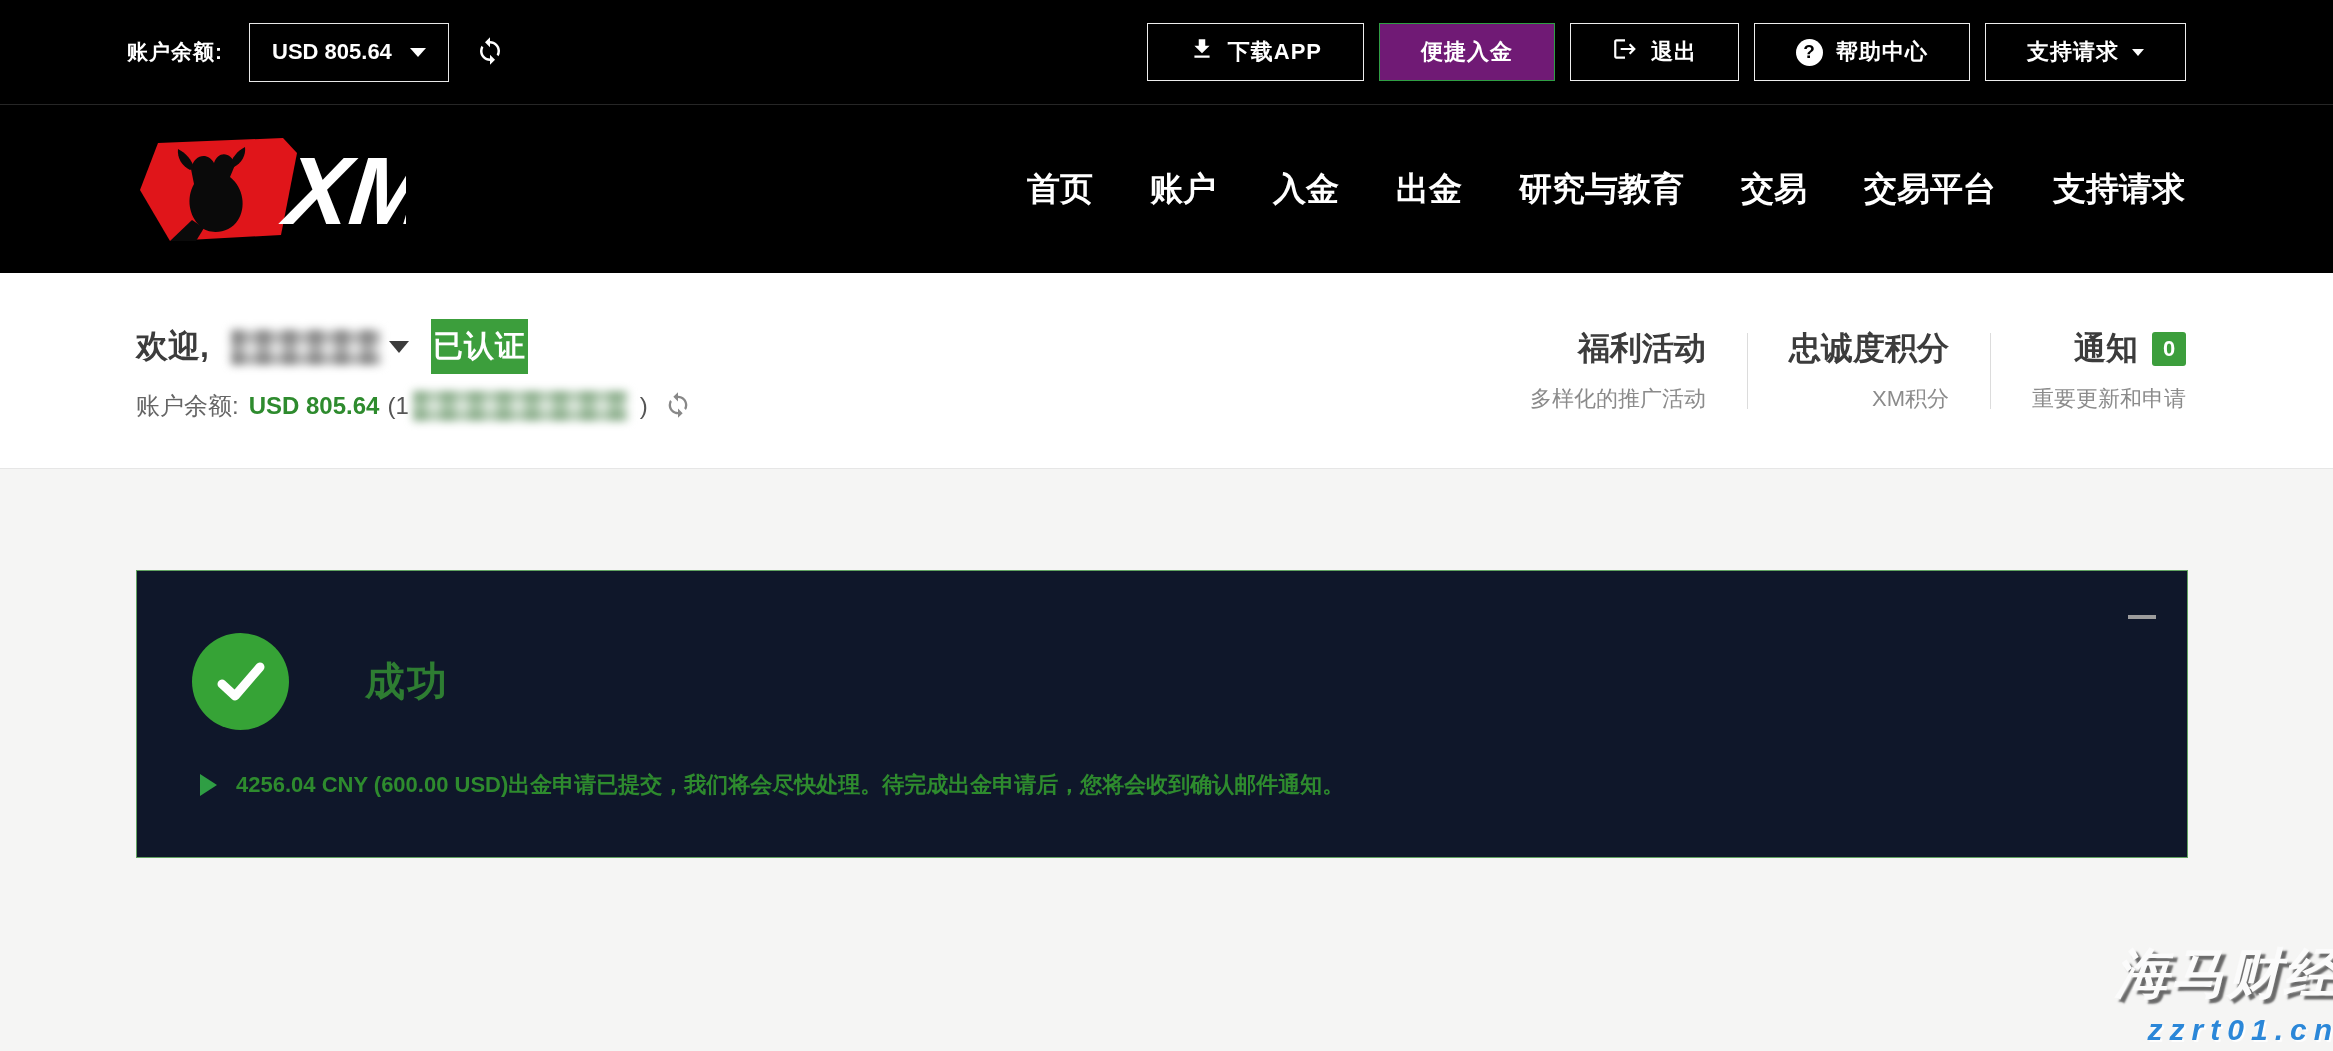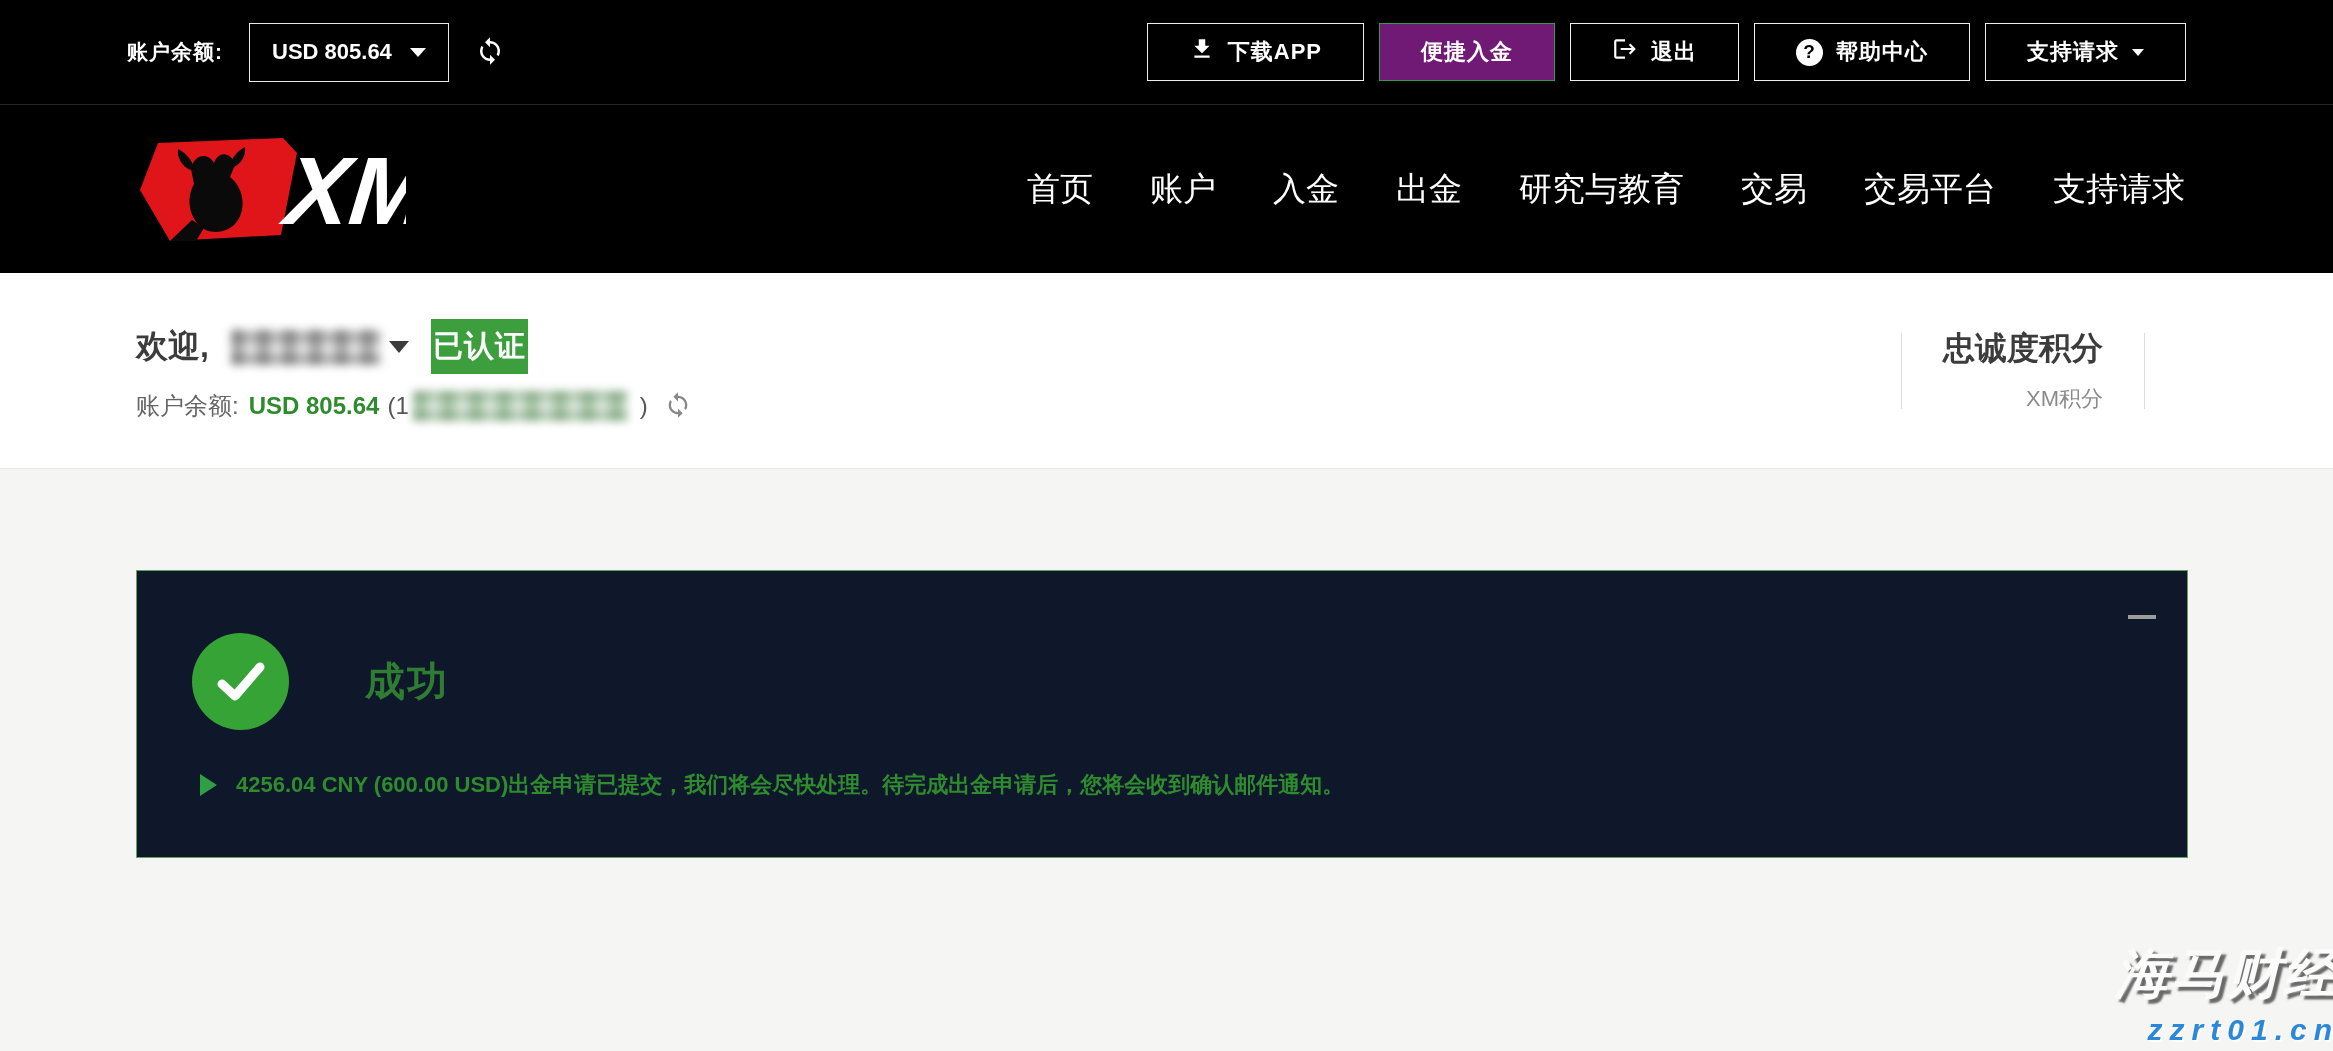--- a/index.html
+++ b/index.html
@@ -44,21 +44,21 @@
   }
 
   
   .header {
     height:168px; background:#000;
     display:flex; align-items:center; justify-content:space-between;
     padding:0 148px 0 134px;
   }
   .logo { display:flex; align-items:center; cursor:pointer; }
   .nav { display:flex; align-items:center; gap:57px; }
-  .nav-item { color:#fff; font-size:33px; font-weight:400; cursor:pointer; white-space:nowrap; }
+  .nav-item { color:#fff; font-size:33px; font-weight:700; cursor:pointer; white-space:nowrap; }
 
   
   .welcome {
     height:196px; background:#fff; border-bottom:1px solid #e6e6e6;
     display:flex; align-items:center; justify-content:space-between;
     padding:0 147px 0 136px;
   }
   .welcome-left { display:flex; flex-direction:column; gap:16px; }
   .w-row1 { display:flex; align-items:center; }
   .w-greeting { font-size:32px; font-weight:700; color:#3c3c3c; }
@@ -222,26 +222,37 @@
         <span>
           <svg viewBox="0 0 24 24" width="28" height="28" fill="#888">
               <path d="M12 4V1L8 5l4 4V6c3.31 0 6 2.69 6 6 0 1.01-.25 1.97-.7 2.8l1.46 1.46A7.93 7.93 0 0 0 20 12c0-4.42-3.58-8-8-8zm0 14c-3.31 0-6-2.69-6-6 0-1.01.25-1.97.7-2.8L5.24 7.74A7.93 7.93 0 0 0 4 12c0 4.42 3.58 8 8 8v3l4-4-4-4v3z"></path>
             </svg>
         </span>
       </button>
     </div>
   </div>
 
   <div class="welcome-right">
+    <div class="w-card">
+      <div class="w-card-title">福利活动</div>
+      <div class="w-card-sub">多样化的推广活动</div>
+    </div>
     <div class="v-div"></div>
     <div class="w-card">
       <div class="w-card-title">忠诚度积分</div>
       <div class="w-card-sub">XM积分</div>
     </div>
     <div class="v-div"></div>
+    <div class="w-card">
+      <div class="w-card-title-row">
+        <span class="w-card-title">通知</span>
+        <span class="notif-badge">0</span>
+      </div>
+      <div class="w-card-sub">重要更新和申请</div>
+    </div>
   </div>
 </div>
 
 <div class="content">
   <div class="success-panel">
     <div class="collapse-dash"></div>
     <div class="panel-row1">
       <div class="check-circle">
         <svg viewBox="0 0 50 40">
             <polyline points="6,22 19,34 44,5" fill="none" stroke="#ffffff" stroke-width="9" stroke-linecap="round" stroke-linejoin="round"></polyline>

